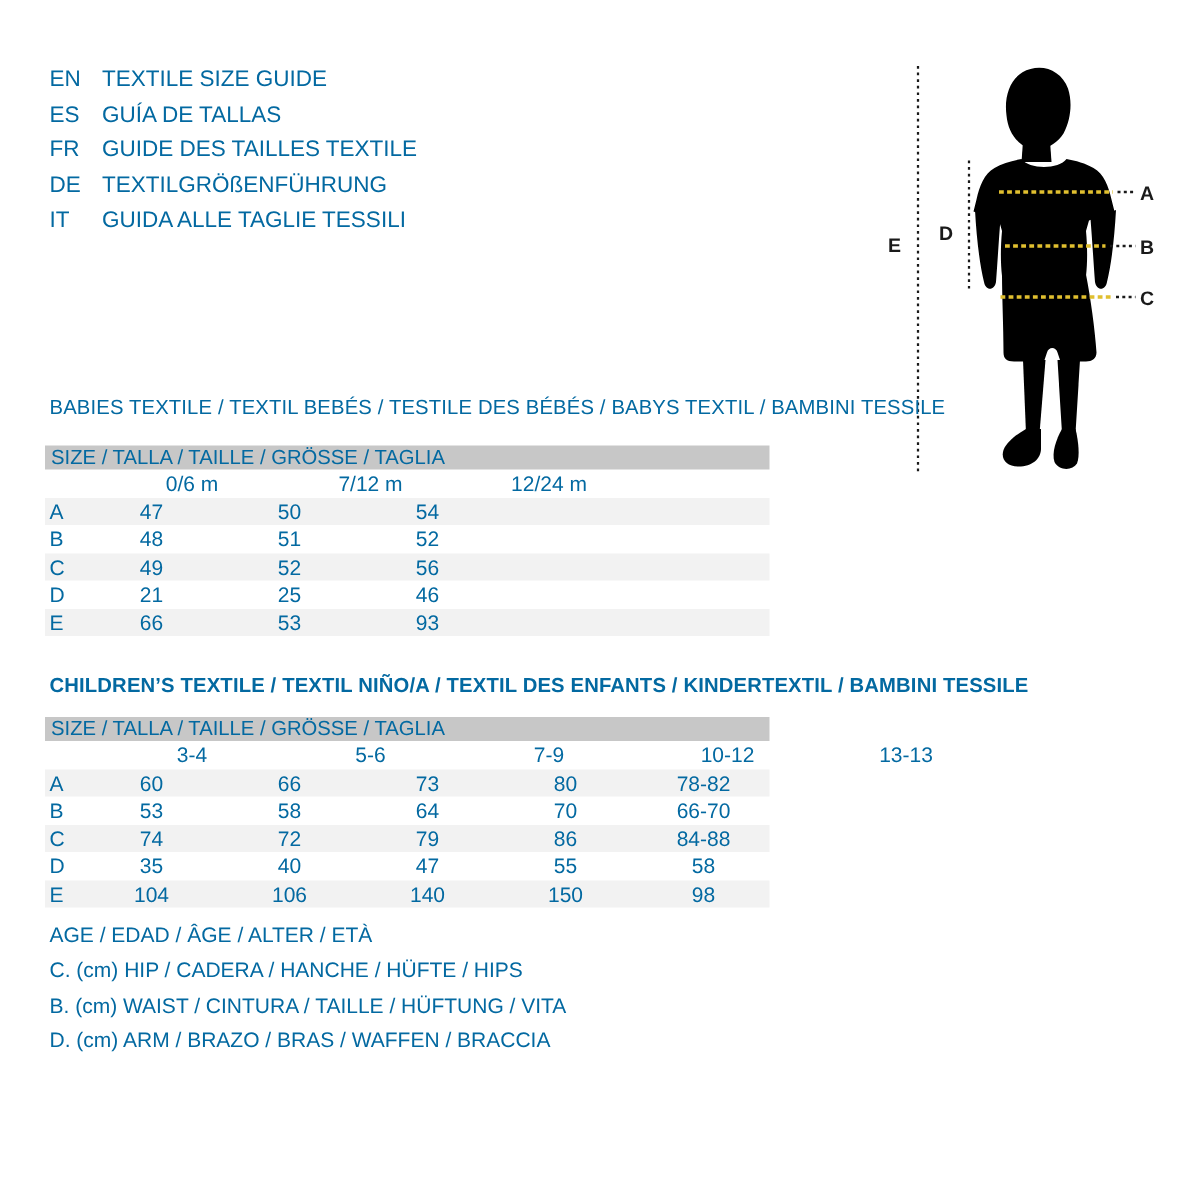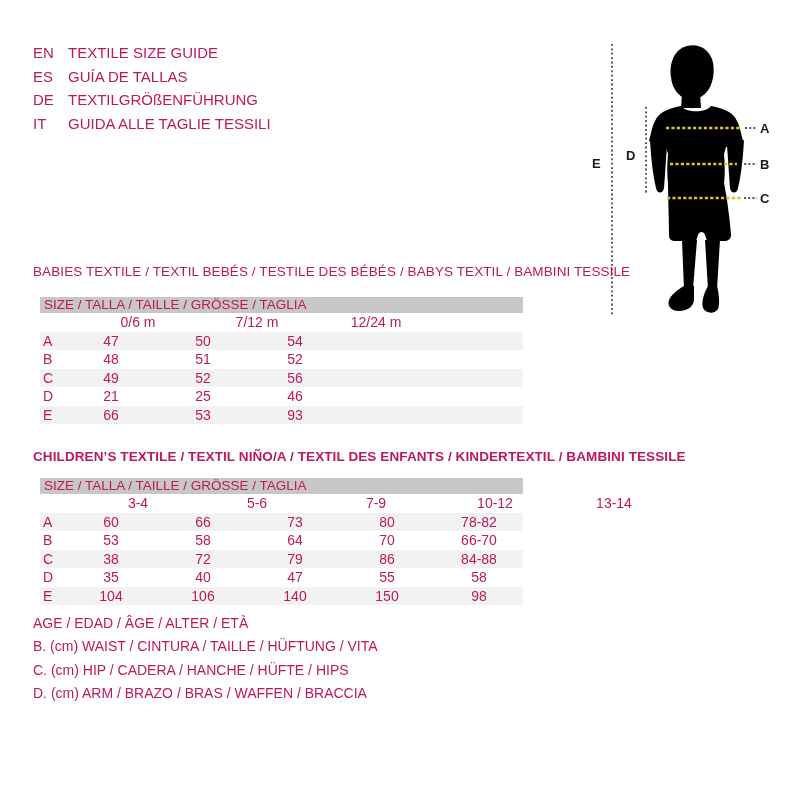--- a/index.html
+++ b/index.html
@@ -1,31 +1,31 @@
 <!DOCTYPE html>
 <html><head>
 <meta charset="utf-8">
 <title>Textile Size Guide</title>
 <style>
   html,body { margin:0; padding:0; background:#ffffff; }
   .page {
     position:relative; width:800px; height:800px; background:#ffffff;
-    font-family:"Liberation Sans", sans-serif; color:#be185d; overflow:hidden;
+    font-family:"Liberation Sans", sans-serif; color:#0369a1; overflow:hidden;
     -webkit-font-smoothing:antialiased;
   }
   
   .lang-list { position:absolute; left:33px; top:41px; font-size:15px; }
   .lang-row { display:flex; height:23.5px; align-items:center; white-space:nowrap; }
   .lang-code { width:35px; flex:0 0 35px; }
   
   .section-title { position:absolute; left:33px; font-size:13.5px; white-space:nowrap; letter-spacing:0.1px; }
   .title-babies { top:264px; }
   .title-children { top:449px;font-weight:bold; }
   
-  .size-table { position:absolute; left:40px; width:483px; font-size:14px; }
+  .size-table { position:absolute; left:30px; width:483px; font-size:14px; }
   .table-babies { top:297px; }
   .table-children { top:478px; }
   .size-bar { height:16px; line-height:16px; background:#c7c7c7; padding-left:4px; font-size:13.5px; white-space:nowrap; }
   .t-row { display:flex; height:18.4px; line-height:18.4px; }
   .t-row.head { height:19px; line-height:19px;gap:27px; }
   .t-row.stripe { background:#f2f2f2; }
   .c0 { width:22px; flex:0 0 22px; padding-left:3px; }
   .c  { width:92px; flex:0 0 92px; text-align:center; }
   
   .legend { position:absolute; left:33px; top:612px; font-size:14px; }
@@ -40,20 +40,24 @@
 <div class="page">
 
   <div class="lang-list">
     <div class="lang-row">
       <span class="lang-code">EN</span>
       <span>TEXTILE SIZE GUIDE</span>
     </div>
     <div class="lang-row">
       <span class="lang-code">ES</span>
       <span>GUÍA DE TALLAS</span>
+    </div>
+    <div class="lang-row">
+      <span class="lang-code">FR</span>
+      <span>GUIDE DES TAILLES TEXTILE</span>
     </div>
     <div class="lang-row">
       <span class="lang-code">DE</span>
       <span>TEXTILGRÖßENFÜHRUNG</span>
     </div>
     <div class="lang-row">
       <span class="lang-code">IT</span>
       <span>GUIDA ALLE TAGLIE TESSILI</span>
     </div>
   </div>
@@ -147,41 +151,41 @@
 
   <div class="section-title title-children">CHILDREN’S TEXTILE / TEXTIL NIÑO/A / TEXTIL DES ENFANTS / KINDERTEXTIL / BAMBINI TESSILE</div>
   <div class="size-table table-children">
     <div class="size-bar">SIZE / TALLA / TAILLE / GRÖSSE / TAGLIA</div>
     <div class="t-row head">
       <div class="c0"></div>
       <div class="c">3-4</div>
       <div class="c">5-6</div>
       <div class="c">7-9</div>
       <div class="c">10-12</div>
-      <div class="c">13-14</div>
+      <div class="c">13-13</div>
     </div>
     <div class="t-row stripe">
       <div class="c0">A</div>
       <div class="c">60</div>
       <div class="c">66</div>
       <div class="c">73</div>
       <div class="c">80</div>
       <div class="c">78-82</div>
     </div>
     <div class="t-row">
       <div class="c0">B</div>
       <div class="c">53</div>
       <div class="c">58</div>
       <div class="c">64</div>
       <div class="c">70</div>
       <div class="c">66-70</div>
     </div>
     <div class="t-row stripe">
       <div class="c0">C</div>
-      <div class="c">38</div>
+      <div class="c">74</div>
       <div class="c">72</div>
       <div class="c">79</div>
       <div class="c">86</div>
       <div class="c">84-88</div>
     </div>
     <div class="t-row">
       <div class="c0">D</div>
       <div class="c">35</div>
       <div class="c">40</div>
       <div class="c">47</div>
@@ -193,18 +197,18 @@
       <div class="c">104</div>
       <div class="c">106</div>
       <div class="c">140</div>
       <div class="c">150</div>
       <div class="c">98</div>
     </div>
   </div>
 
   <div class="legend">
     <div class="legend-line">AGE / EDAD / ÂGE / ALTER / ETÀ</div>
+    <div class="legend-line">C. (cm) HIP / CADERA / HANCHE / HÜFTE / HIPS</div>
     <div class="legend-line">B. (cm) WAIST / CINTURA / TAILLE / HÜFTUNG / VITA</div>
-    <div class="legend-line">C. (cm) HIP / CADERA / HANCHE / HÜFTE / HIPS</div>
     <div class="legend-line">D. (cm) ARM / BRAZO / BRAS / WAFFEN / BRACCIA</div>
   </div>
 
 </div>
 
 </body></html>

